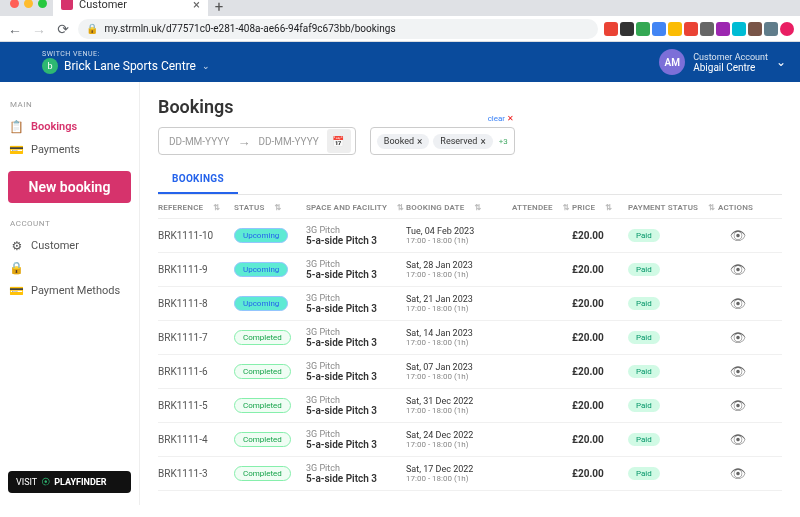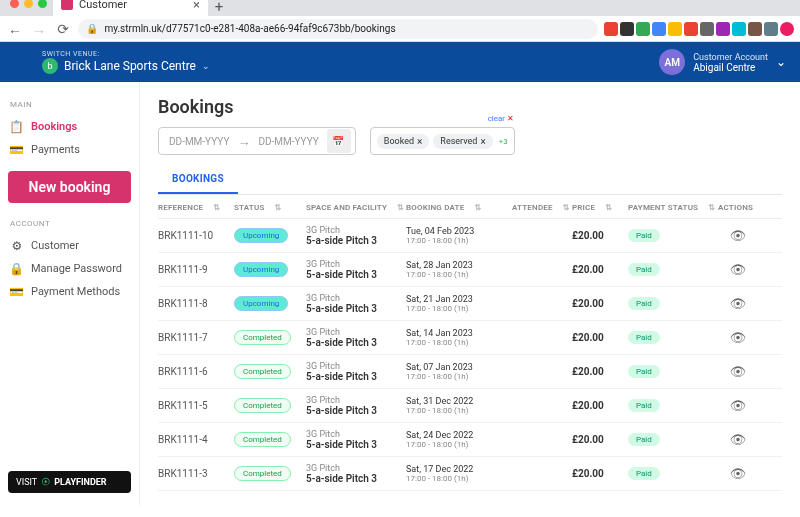--- a/index.html
+++ b/index.html
@@ -153,21 +153,20 @@
       <span>Payments</span>
     </div>
     <button class="newbook">New booking</button>
     <div class="section-lbl">ACCOUNT</div>
     <div class="nav-item">
       <span class="nav-icon">⚙</span>
       <span>Customer</span>
     </div>
     <div class="nav-item">
       <span class="nav-icon">🔒</span>
-      <span>Manage Password</span>
     </div>
     <div class="nav-item">
       <span class="nav-icon">💳</span>
       <span>Payment Methods</span>
     </div>
     <div class="playfinder">
       <span>VISIT</span>
       <span style="color:#2eb872">⦿</span>
       <span style="font-weight:700">PLAYFINDER</span>
     </div>

